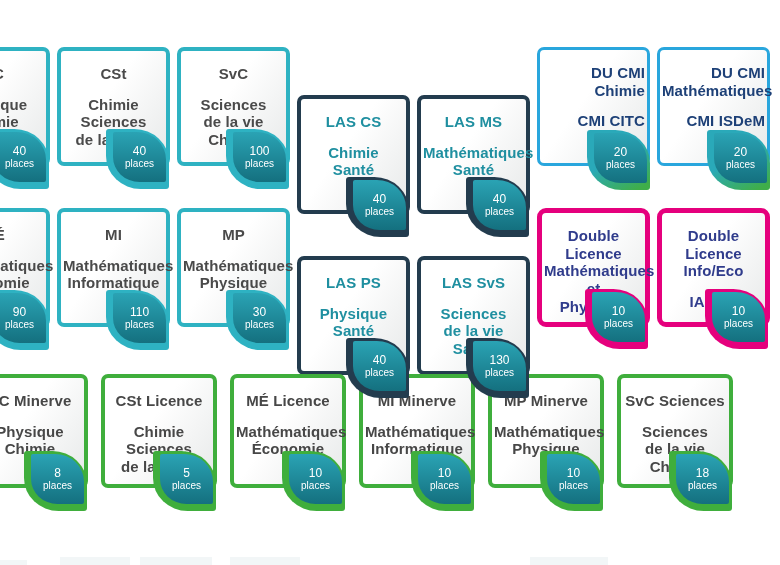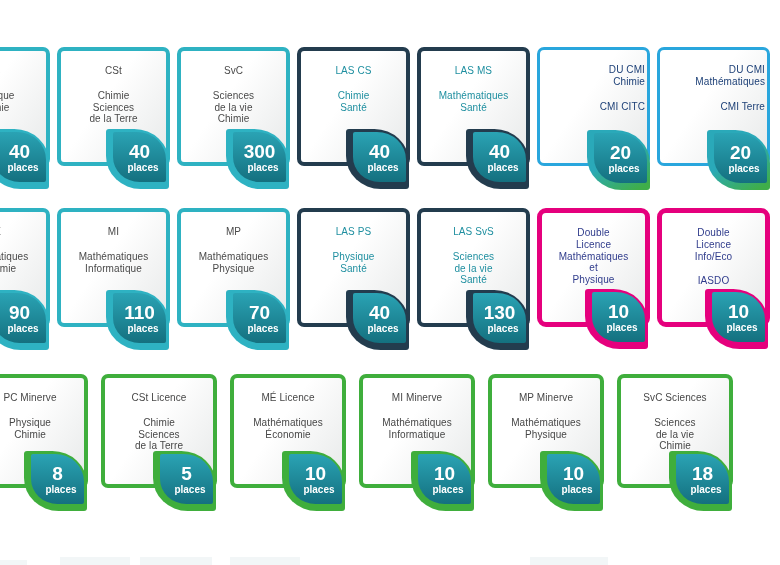--- a/index.html
+++ b/index.html
@@ -17,49 +17,49 @@
     position:relative; box-sizing:border-box;
     width:113px; height:119px;
     border-radius:7px;
     background:linear-gradient(125deg, #ffffff 42%, #e7e9e9 100%);
     text-align:center;
   }
   .row3 .card { width:116px; height:114px; }
 
   .card-text { padding:14px 2px 0; }
   .card-title, .card-body {
-    font-weight:400; font-size:10px; line-height:1.18;
+    font-weight:700; font-size:15px; line-height:1.18;
     white-space:pre-line; letter-spacing:.1px;
   }
   .card-body { margin-top:13px; }
 
   
   .t-licence_teal { border:4px solid #2eb2c2; color:#4a4a4a; }
-  .t-las_navy     { border:4px solid #233c4e; color:#1f8fa0; }
+  .t-las_navy     { border:4px solid #233c4e; color:#1f8fa0;margin-top:48px; }
   .t-du_blue      { border:3px solid #29a6dd; color:#1d4077;text-align:right; }
   .t-double_pink  { border:5px solid #e5007d; color:#303c8c; border-radius:9px; }
   .t-minerve_green{ border:4px solid #3fae3c; color:#474747; }
 
   
   .badge {
     position:absolute; right:-3px; bottom:-27px;
     width:63px; height:60px;
     border-radius:3px 55% 3px 55%;
     display:flex; box-sizing:border-box;
     padding:3px 3px 7px 7px;
     z-index:2;
   }
   .badge-inner {
     flex:1; border-radius:2px 55% 2px 50%;
     background:linear-gradient(180deg, #2aa3b4 0%, #14707f 100%);
     color:#ffffff;
     display:flex; flex-direction:column; align-items:center; justify-content:center;
   }
-  .badge-num   { font-size:19px; font-weight:700; line-height:1; }
-  .badge-label { font-size:10px; font-weight:700; margin-top:1px;padding-left:7px; }
+  .badge-num   { font-size:12px; font-weight:400; line-height:1; }
+  .badge-label { font-size:10px; font-weight:400; margin-top:1px; }
 
   .t-licence_teal .badge { background:#2eb2c2; }
   .t-las_navy     .badge { background:#233c4e; }
   .t-du_blue      .badge { background:linear-gradient(150deg, #2aa9b9 45%, #3fae49 92%); }
   .t-double_pink  .badge { background:#e5007d; }
   .t-minerve_green .badge { background:#3fae3c; }
 
   
   .ghost { position:absolute; background:#f2f6f7; }
   .g1 { left:0;   top:560px; width:27px; height:5px; }
@@ -107,21 +107,21 @@
       </div>
       <div class="card t-licence_teal">
         <div class="card-text">
           <div class="card-title">SvC</div>
           <div class="card-body">Sciences
 de la vie
 Chimie</div>
         </div>
         <div class="badge">
           <div class="badge-inner">
-            <div class="badge-num">300</div>
+            <div class="badge-num">100</div>
             <div class="badge-label">places</div>
           </div>
         </div>
       </div>
       <div class="card t-las_navy">
         <div class="card-text">
           <div class="card-title">LAS CS</div>
           <div class="card-body">Chimie
 Santé</div>
         </div>
@@ -155,21 +155,21 @@
           <div class="badge-inner">
             <div class="badge-num">20</div>
             <div class="badge-label">places</div>
           </div>
         </div>
       </div>
       <div class="card t-du_blue">
         <div class="card-text">
           <div class="card-title">DU CMI
 Mathématiques</div>
-          <div class="card-body">CMI Terre</div>
+          <div class="card-body">CMI ISDeM</div>
         </div>
         <div class="badge">
           <div class="badge-inner">
             <div class="badge-num">20</div>
             <div class="badge-label">places</div>
           </div>
         </div>
       </div>
     </div>
     <div class="row row2">
@@ -200,21 +200,21 @@
         </div>
       </div>
       <div class="card t-licence_teal">
         <div class="card-text">
           <div class="card-title">MP</div>
           <div class="card-body">Mathématiques
 Physique</div>
         </div>
         <div class="badge">
           <div class="badge-inner">
-            <div class="badge-num">70</div>
+            <div class="badge-num">30</div>
             <div class="badge-label">places</div>
           </div>
         </div>
       </div>
       <div class="card t-las_navy">
         <div class="card-text">
           <div class="card-title">LAS PS</div>
           <div class="card-body">Physique
 Santé</div>
         </div>

